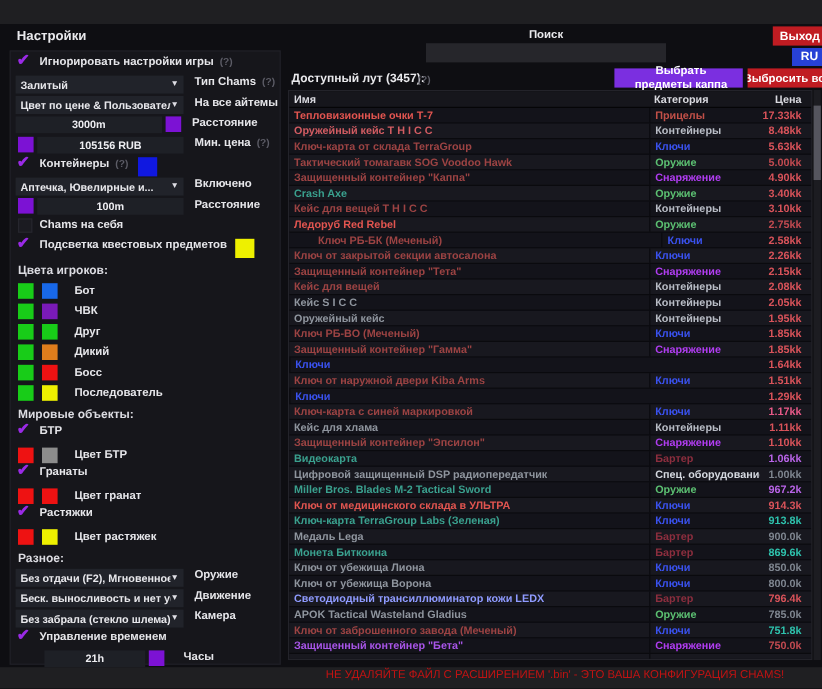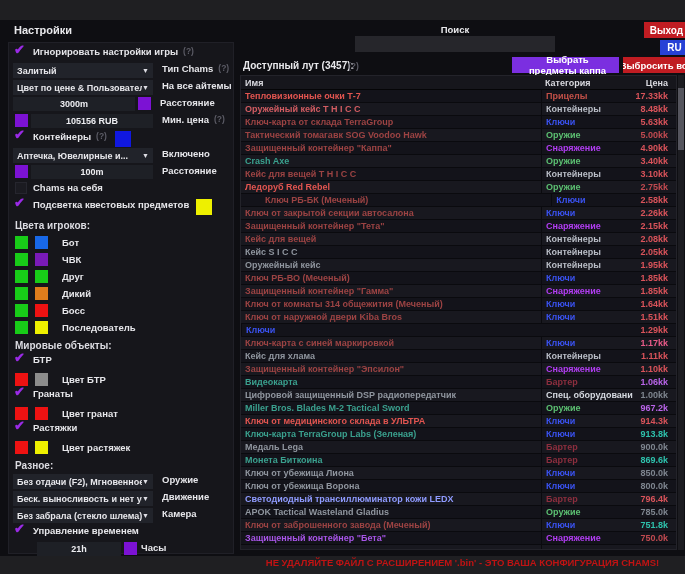--- a/index.html
+++ b/index.html
@@ -47,21 +47,21 @@
   .th{color:#d9d9df;font-size:9.5px;font-weight:bold;}
   .row{display:flex;height:13px;align-items:center;border-bottom:1px solid #0a0a0e;}
   .row:nth-child(odd){background:#13131a;}
   .row:nth-child(even){background:#18181f;}
   .c-name{width:300px;padding-left:4px;font-size:9px;font-weight:bold;white-space:nowrap;overflow:hidden;}
   .c-cat{width:92px;font-size:9px;font-weight:bold;white-space:nowrap;overflow:hidden;border-left:1px solid #0a0a0e;padding-left:4px;align-self:stretch;display:flex;align-items:center;}
   .c-price{flex:1;text-align:right;padding-right:8px;font-size:9px;font-weight:bold;white-space:nowrap;}
   .scrollbar{position:absolute;left:678px;top:75px;width:6px;height:475px;background:#1c1c21;}
   .thumb{position:absolute;left:0;top:13px;width:6px;height:62px;background:#55555e;}
 
-  .footer-warning{position:absolute;left:240px;top:557px;width:445px;text-align:center;color:#c01313;font-size:9.5px;font-weight:bold;white-space:nowrap;}
+  .footer-warning{position:absolute;left:240px;top:557px;width:445px;text-align:center;color:#c01313;font-size:9.5px;font-weight:normal;white-space:nowrap;}
 </style>
 </head>
 <body>
 
 <div class="window">
   <div class="strip-top"></div>
   <div class="content"></div>
 
   <div class="sidebar-title">Настройки</div>
 
@@ -208,21 +208,21 @@
       </div>
       <span class="rlabel">Камера</span>
     </div>
     <div class="srow">
       <span class="check checked"></span>
       <span class="clabel">Управление временем</span>
     </div>
     <div class="srow">
       <div class="inp" style="width:84px;margin-left:24px;">21h</div>
       <span class="swatch sw-gap" style="background: rgb(124, 18, 212);"></span>
-      <span class="rlabel" style="margin-left:4px;">Часы</span>
+      <span class="rlabel" style="margin-left:16px;">Часы</span>
     </div>
   </aside>
 
   <div class="search-label">Поиск</div>
   <input class="search-input" value="" style="">
   <button class="btn btn-exit">Выход</button>
   <button class="btn btn-ru">RU</button>
 
   <div class="loot-title">Доступный лут (3457):</div>
   <div class="loot-help">(?)</div>
@@ -310,26 +310,25 @@
       <div class="c-name" style="color: rgb(156, 67, 67);">Ключ РБ-ВО (Меченый)</div>
       <div class="c-cat" style="color: rgb(58, 82, 240);">Ключи</div>
       <div class="c-price" style="color: rgb(217, 83, 90);">1.85kk</div>
     </div>
         <div class="row">
       <div class="c-name" style="color: rgb(156, 67, 67);">Защищенный контейнер "Гамма"</div>
       <div class="c-cat" style="color: rgb(177, 61, 242);">Снаряжение</div>
       <div class="c-price" style="color: rgb(217, 83, 90);">1.85kk</div>
     </div>
         <div class="row">
-      <div class="c-name" style="color: rgb(156, 67, 67);">Ключ от комнаты 314 общежития (Меченый)</div>
       <div class="c-cat" style="color: rgb(58, 82, 240);">Ключи</div>
       <div class="c-price" style="color: rgb(217, 83, 90);">1.64kk</div>
     </div>
         <div class="row">
-      <div class="c-name" style="color: rgb(156, 67, 67);">Ключ от наружной двери Kiba Bros</div>
+      <div class="c-name" style="color: rgb(156, 67, 67);">Ключ от наружной двери Kiba Arms</div>
       <div class="c-cat" style="color: rgb(58, 82, 240);">Ключи</div>
       <div class="c-price" style="color: rgb(217, 83, 90);">1.51kk</div>
     </div>
         <div class="row">
       <div class="c-cat" style="color: rgb(58, 82, 240);">Ключи</div>
       <div class="c-price" style="color: rgb(217, 83, 90);">1.29kk</div>
     </div>
         <div class="row">
       <div class="c-name" style="color: rgb(156, 67, 67);">Ключ-карта с синей маркировкой</div>
       <div class="c-cat" style="color: rgb(58, 82, 240);">Ключи</div>

